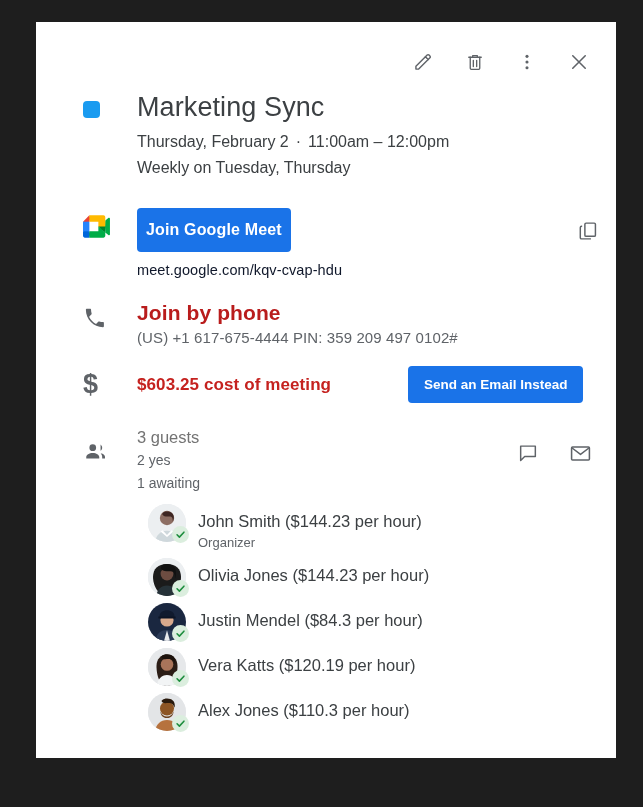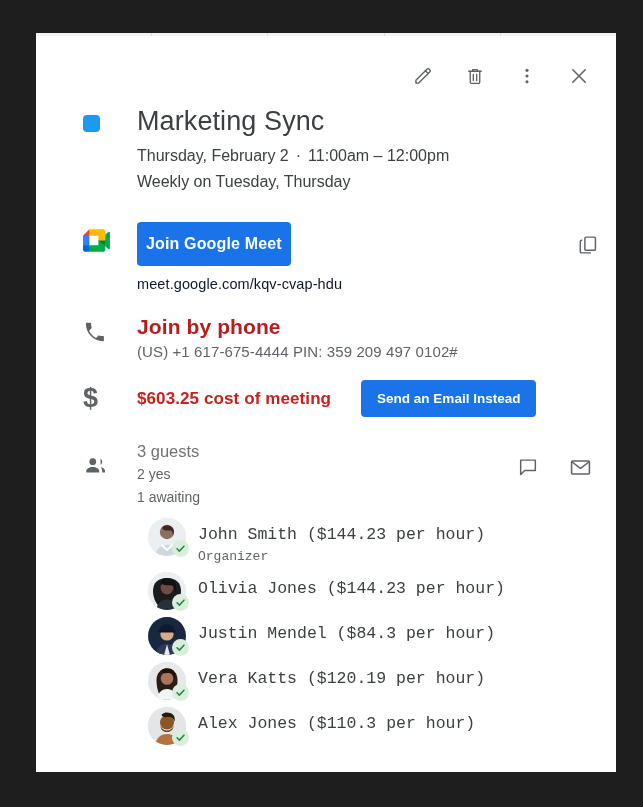--- a/index.html
+++ b/index.html
@@ -46,21 +46,21 @@
     top: 44px;
     width: 580px;
     height: 2px;
     background: #e8eaed;
   }
 
   
   .card {
     position: absolute;
     left: 36px;
-    top: 36px;
+    top: 22px;
     width: 580px;
     height: 736px;
     background: #ffffff;
     overflow: hidden;
   }
 
   .card-toolbar {
     display: flex;
     justify-content: flex-end;
     align-items: center;
@@ -196,20 +196,21 @@
     background: #1a73e8;
     color: #ffffff;
     font-size: 13.5px;
     font-weight: bold;
     border: none;
     border-radius: 4px;
     padding: 11px 16px;
     cursor: pointer;
     font-family: "Liberation Sans", sans-serif;
     white-space: nowrap;
+    margin-left: 47px;
   }
   .dollar-glyph {
     font-size: 27px;
     color: #5f6368;
     font-weight: bold;
     line-height: 1;
     font-family: "Liberation Sans", sans-serif;
   }
 
   
@@ -244,21 +245,20 @@
   
   .guest-list {
     padding-left: 112px;
     margin-top: 6px;
   }
   .guest-item {
     display: flex;
     align-items: flex-start;
     min-height: 45px;
     padding: 3px 0;
-    font-family: Liberation Mono, monospace;
   }
   .avatar-wrap {
     position: relative;
     flex: 0 0 auto;
     width: 38px;
     height: 38px;
     margin-right: 12px;
   }
   .avatar {
     width: 38px;

